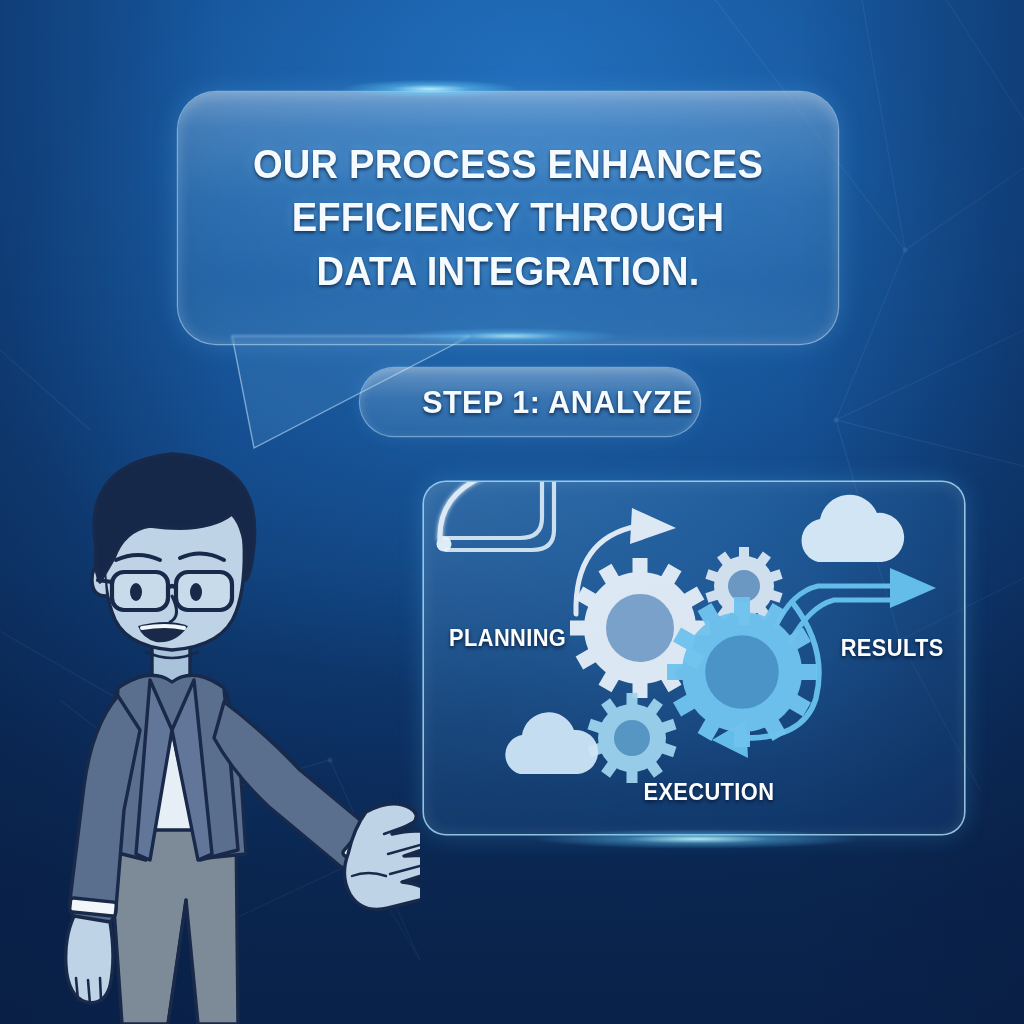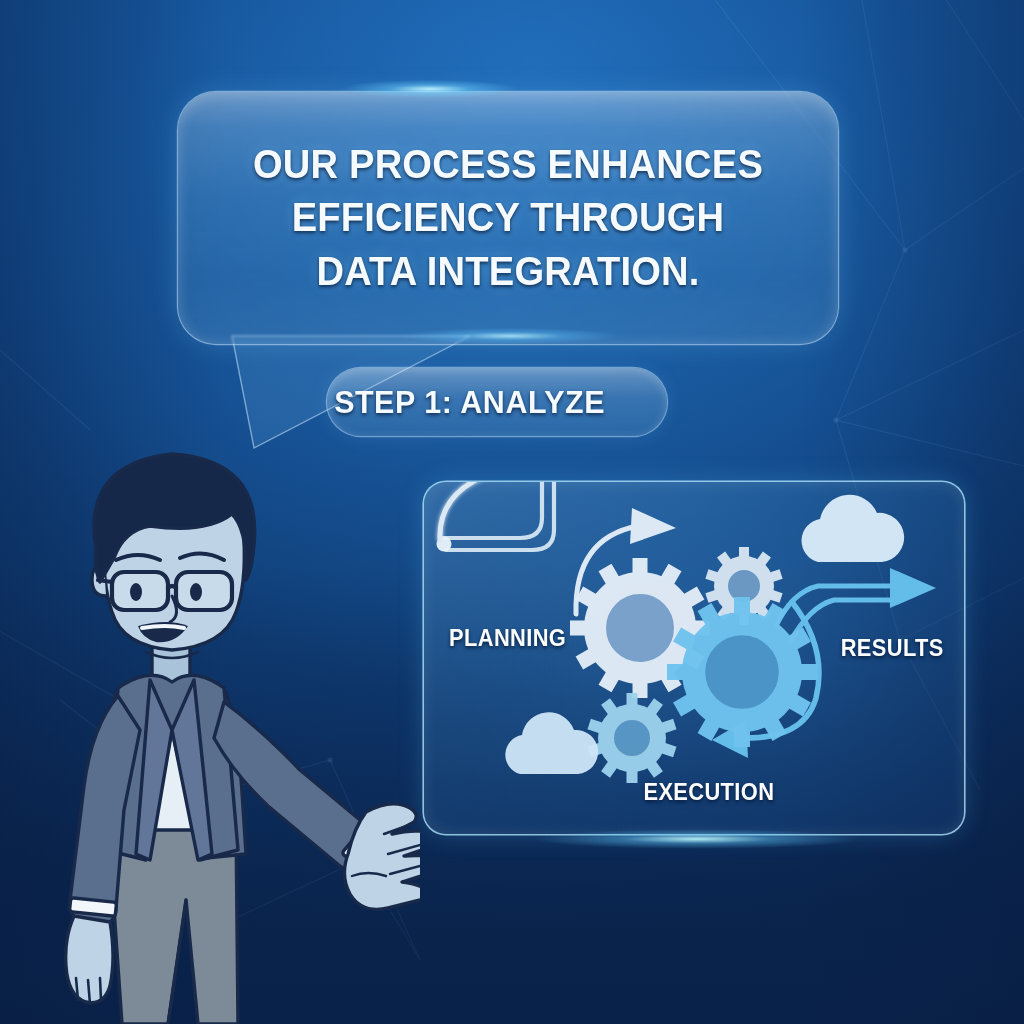--- a/index.html
+++ b/index.html
@@ -78,31 +78,31 @@
     padding: 0 40px;
     box-sizing: border-box;
     text-shadow: 0 2px 4px rgba(6,24,54,0.75), 0 0 14px rgba(150,215,255,0.30);
     font-stretch: condensed;
     transform: scaleX(0.93);
   }
 
   
   .pill {
     position: absolute;
-    left: 327px; top: 368px;
+    left: 360px; top: 368px;
     width: 340px; height: 68px;
     border-radius: 34px;
     background: linear-gradient(to bottom, rgba(222,238,252,0.38) 0%, rgba(126,178,222,0.30) 45%, rgba(86,150,205,0.28) 100%);
     box-shadow:
       0 0 0 1.2px rgba(200,230,252,0.50),
       0 0 18px rgba(110,190,255,0.18),
       inset 0 2px 10px rgba(255,255,255,0.20);
     display: flex;
     align-items: center;
-    justify-content: flex-start;
+    justify-content: flex-end;
   }
   .pill-text {
     color: #f4fafe;
     font-weight: 700;
     font-size: 32px;
     letter-spacing: 0.6px;
     text-shadow: 0 2px 4px rgba(6,24,54,0.75);
     transform: scaleX(0.95);
   }
 

